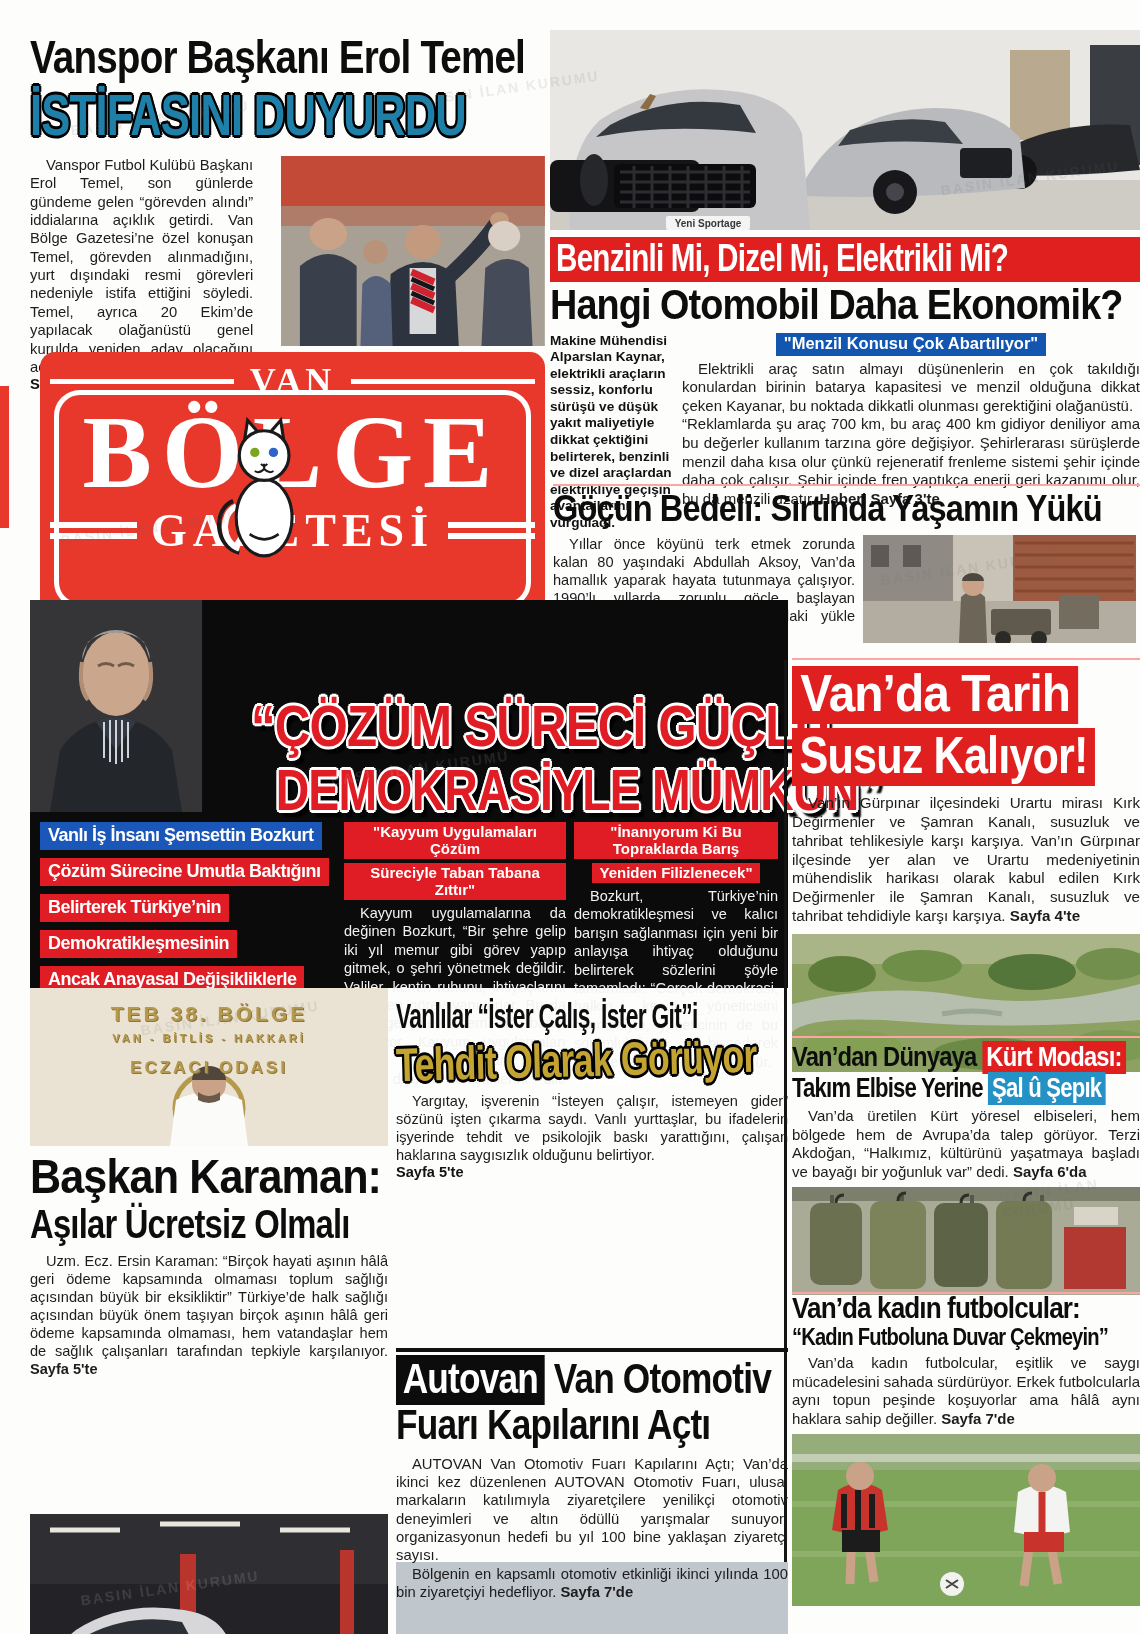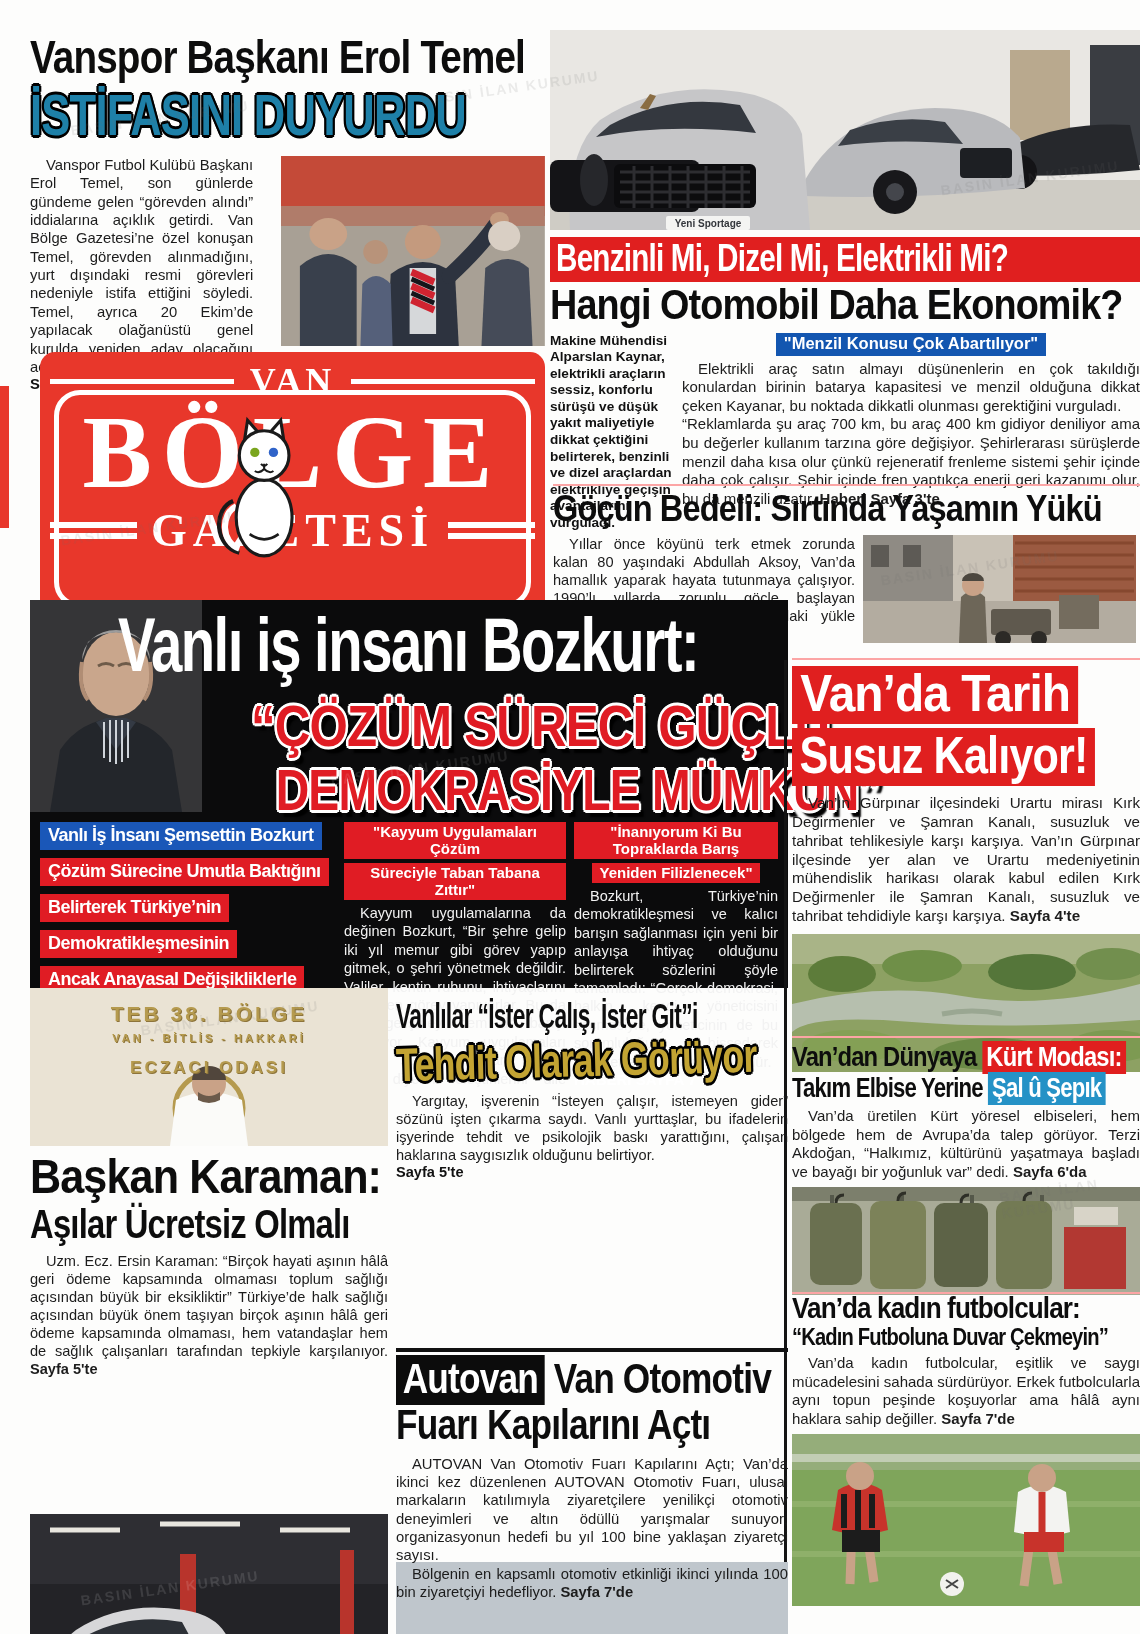--- a/index.html
+++ b/index.html
@@ -116,21 +116,21 @@
   <div style="background:#e01f1f;margin-top:7px;padding:2px 6px 4px;">
     <div class="hl" style="font-size:38px;color:#fff;"><span class="nowrap" style="transform:scaleX(.78);">Benzinli Mi, Dizel Mi, Elektrikli Mi?</span></div>
   </div>
   <div class="hl" style="font-size:42px;margin-top:2px;"><span class="nowrap" style="transform:scaleX(.9);">Hangi Otomobil Daha Ekonomik?</span></div>
   <div style="display:flex;margin-top:6px;">
     <div style="width:122px;font-weight:bold;font-size:13.6px;line-height:1.22;">Makine Mühendisi Alparslan Kaynar, elektrikli araçların sessiz, konforlu sürüşü ve düşük yakıt maliyetiyle dikkat çektiğini belirterek, benzinli ve dizel araçlardan elektrikliye geçişin avantajlarını vurguladı.</div>
     <div style="width:458px;margin-left:10px;">
       <div style="text-align:center;">
         <span style="display:inline-block;background:#1356b0;color:#fff;font-weight:bold;font-size:16.5px;padding:1px 8px 3px;">"Menzil Konusu Çok Abartılıyor"</span>
       </div>
-      <div class="body-txt indent" style="font-size:15px;margin-top:4px;">Elektrikli araç satın almayı düşünenlerin en çok takıldığı konulardan birinin batarya kapasitesi ve menzil olduğuna dikkat çeken Kayanar, bu noktada dikkatli olunması gerektiğini vurguladı.</div>
+      <div class="body-txt indent" style="font-size:15px;margin-top:4px;">Elektrikli araç satın almayı düşünenlerin en çok takıldığı konulardan birinin batarya kapasitesi ve menzil olduğuna dikkat çeken Kayanar, bu noktada dikkatli olunması gerektiğini olağanüstü.</div>
       <div class="body-txt" style="font-size:15px;"><span>“Reklamlarda şu araç 700 km, bu araç 400 km gidiyor deniliyor ama bu değerler kullanım tarzına göre değişiyor. Şehirlerarası sürüşlerde menzil daha kısa olur çünkü rejeneratif frenleme sistemi şehir içinde daha çok çalışır. Şehir içinde fren yaptıkça enerji geri kazanımı olur, bu da menzili uzatır.</span> <span class="pref">Haberi Sayfa 3'te</span></div>
     </div>
   </div>
 </div>
 
 <div class="sec masthead" style="left:40px;top:352px;width:505px;height:300px;border-radius:15px;">
   <div class="m-border"></div>
   <div class="m-row" style="padding-top:8px;">
     <div class="m-line"></div>
     <div class="m-van">VAN</div>
@@ -200,23 +200,20 @@
       <rect width="172" height="212" fill="#3d3d3f"></rect>
       <rect width="172" height="212" fill="#2a2a2c" opacity=".4"></rect>
       <ellipse cx="86" cy="74" rx="34" ry="42" fill="#c9a68c"></ellipse>
       <path d="M52,60 a34,30 0 0 1 68,0 l-6,-18 a34,22 0 0 0 -56,0 Z" fill="#9c9c9c"></path>
       <path d="M52,62 q-4,26 6,38 M120,62 q4,26 -6,38" stroke="#b08d74" stroke-width="4" fill="none"></path>
       <path d="M20,212 L30,150 Q50,120 86,118 Q122,120 142,150 L152,212 Z" fill="#23262b"></path>
       <path d="M66,122 L86,150 L106,122 L96,118 L76,118 Z" fill="#343a44"></path>
       <path d="M74,122 v36 M80,120 v42 M86,120 v44 M92,120 v42 M98,122 v36" stroke="#cfd4da" stroke-width="2"></path>
       <path d="M68,66 q8,-5 16,0 M88,66 q8,-5 16,0" stroke="#6e5b49" stroke-width="3" fill="none"></path>
     </svg>
-  </div>
-  <div style="position:absolute;left:88px;top:6px;width:665px;">
-    <span class="nowrap hl" style="font-size:76px;color:#fff;letter-spacing:-2px;transform:scaleX(.74);">Vanlı iş insanı Bozkurt:</span>
   </div>
   <div style="position:absolute;left:170px;top:96px;width:588px;text-align:center;">
     <span class="nowrap hl redoutline" style="font-size:58px;transform:scaleX(.85);transform-origin:50% 50%;">“ÇÖZÜM SÜRECİ GÜÇLÜ</span>
   </div>
   <div style="position:absolute;left:170px;top:160px;width:588px;text-align:center;">
     <span class="nowrap hl redoutline" style="font-size:58px;transform:scaleX(.8);transform-origin:50% 50%;">DEMOKRASİYLE MÜMKÜN”</span>
   </div>
   <div style="position:absolute;left:10px;top:222px;width:738px;display:flex;">
     <div style="width:296px;">
       <div><span class="badge-line badge-blue">Vanlı İş İnsanı Şemsettin Bozkurt</span></div>

